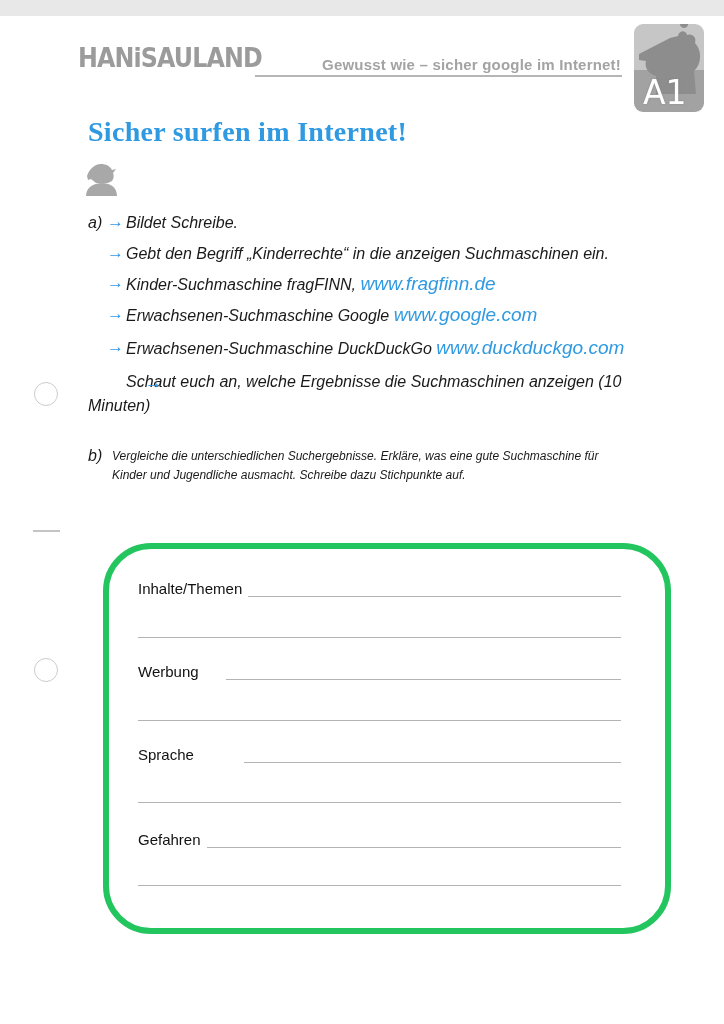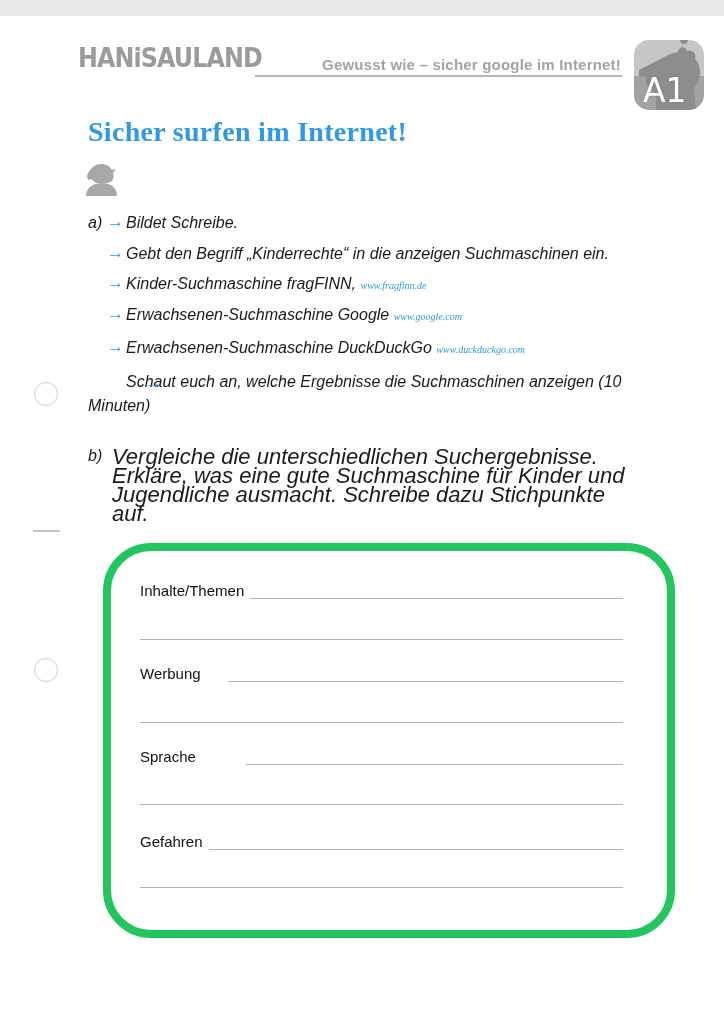--- a/index.html
+++ b/index.html
@@ -16,21 +16,21 @@
   }
   .header-subtitle{
     position:absolute;left:255px;top:40px;width:366px;text-align:right;
     font-size:15px;font-weight:bold;color:#a3a3a3;letter-spacing:.2px;
   }
   .header-line{
     position:absolute;left:255px;top:59px;width:367px;height:0;
     border-top:2px solid #b5b5b5;
   }
   .badge{
-    position:absolute;left:634px;top:24px;width:70px;height:70px;border-radius:15px;
+    position:absolute;left:634px;top:8px;width:70px;height:88px;border-radius:9px;
     background:linear-gradient(#c6c6c6 0 52%,#a2a2a2 52% 100%);overflow:hidden;
   }
   .badge svg{position:absolute;left:0;top:0;}
   .badge-label{
     position:absolute;left:9px;bottom:3px;color:#ffffff;
     font-family:"DejaVu Sans",sans-serif;font-size:33px;font-weight:400;line-height:1;
     text-shadow:0 0 2px rgba(120,120,120,.6);
   }
   
   .doc-title{
@@ -51,41 +51,41 @@
     color:#1a1a1a;white-space:nowrap;
   }
   .list-item .a-label{
     position:absolute;left:0;top:0;font-style:italic;color:#1a1a1a;
   }
   .arrow{
     position:absolute;left:19px;top:-1px;color:#2e96e8;font-style:normal;
     font-weight:bold;font-size:17px;
   }
   .item-text{display:inline;}
-  .item-link{color:#2f99e1;font-family:Liberation Serif, serif;font-size:10px;}
+  .item-link{color:#2f99e1;font-family:Liberation Sans, sans-serif;font-size:19px;}
   .li-0{top:3px;padding-left:38px;}
   .li-1{top:34px;padding-left:38px;}
   .li-2{top:64px;padding-left:38px;}
   .li-3{top:95px;padding-left:38px;}
   .li-4{top:128px;padding-left:38px;}
   .li-5{top:160px;width:548px;white-space:normal;text-indent:38px;line-height:24px;}
   .li-5 .arrow{top:1px;}
   
   .section-b{position:absolute;left:88px;top:431px;width:540px;}
   .b-label{
     position:absolute;left:0;top:0;font-style:italic;font-size:16px;color:#1a1a1a;
   }
   .b-text{
-    margin-left:24px;width:516px;font-style:italic;font-size:22px;line-height:19px;
+    margin-left:24px;width:516px;font-style:italic;font-size:12px;line-height:19px;
     color:#1a1a1a;
   }
   
   .answer-box{
     position:absolute;left:103px;top:527px;width:556px;height:379px;
-    border:8px solid #22c55e;border-radius:48px;
+    border:6px solid #22c55e;border-radius:48px;
   }
   .field-row{position:absolute;left:29px;right:44px;display:flex;align-items:flex-end;}
   .field-label{font-size:15px;color:#111111;white-space:nowrap;padding-right:6px;line-height:17px;}
   .write-line{flex:1 1 auto;border-bottom:1.5px solid #b3b3b3;height:16px;}
   .full-line{position:absolute;left:29px;right:44px;border-bottom:1.5px solid #b3b3b3;height:0;}
   .fr-0{top:31px;} .fl-0{top:88px;}
   .fr-1{top:114px;gap:21px;} .fl-1{top:171px;}
   .fr-2{top:197px;gap:44px;} .fl-2{top:253px;}
   .fr-3{top:282px;} .fl-3{top:336px;}
   

